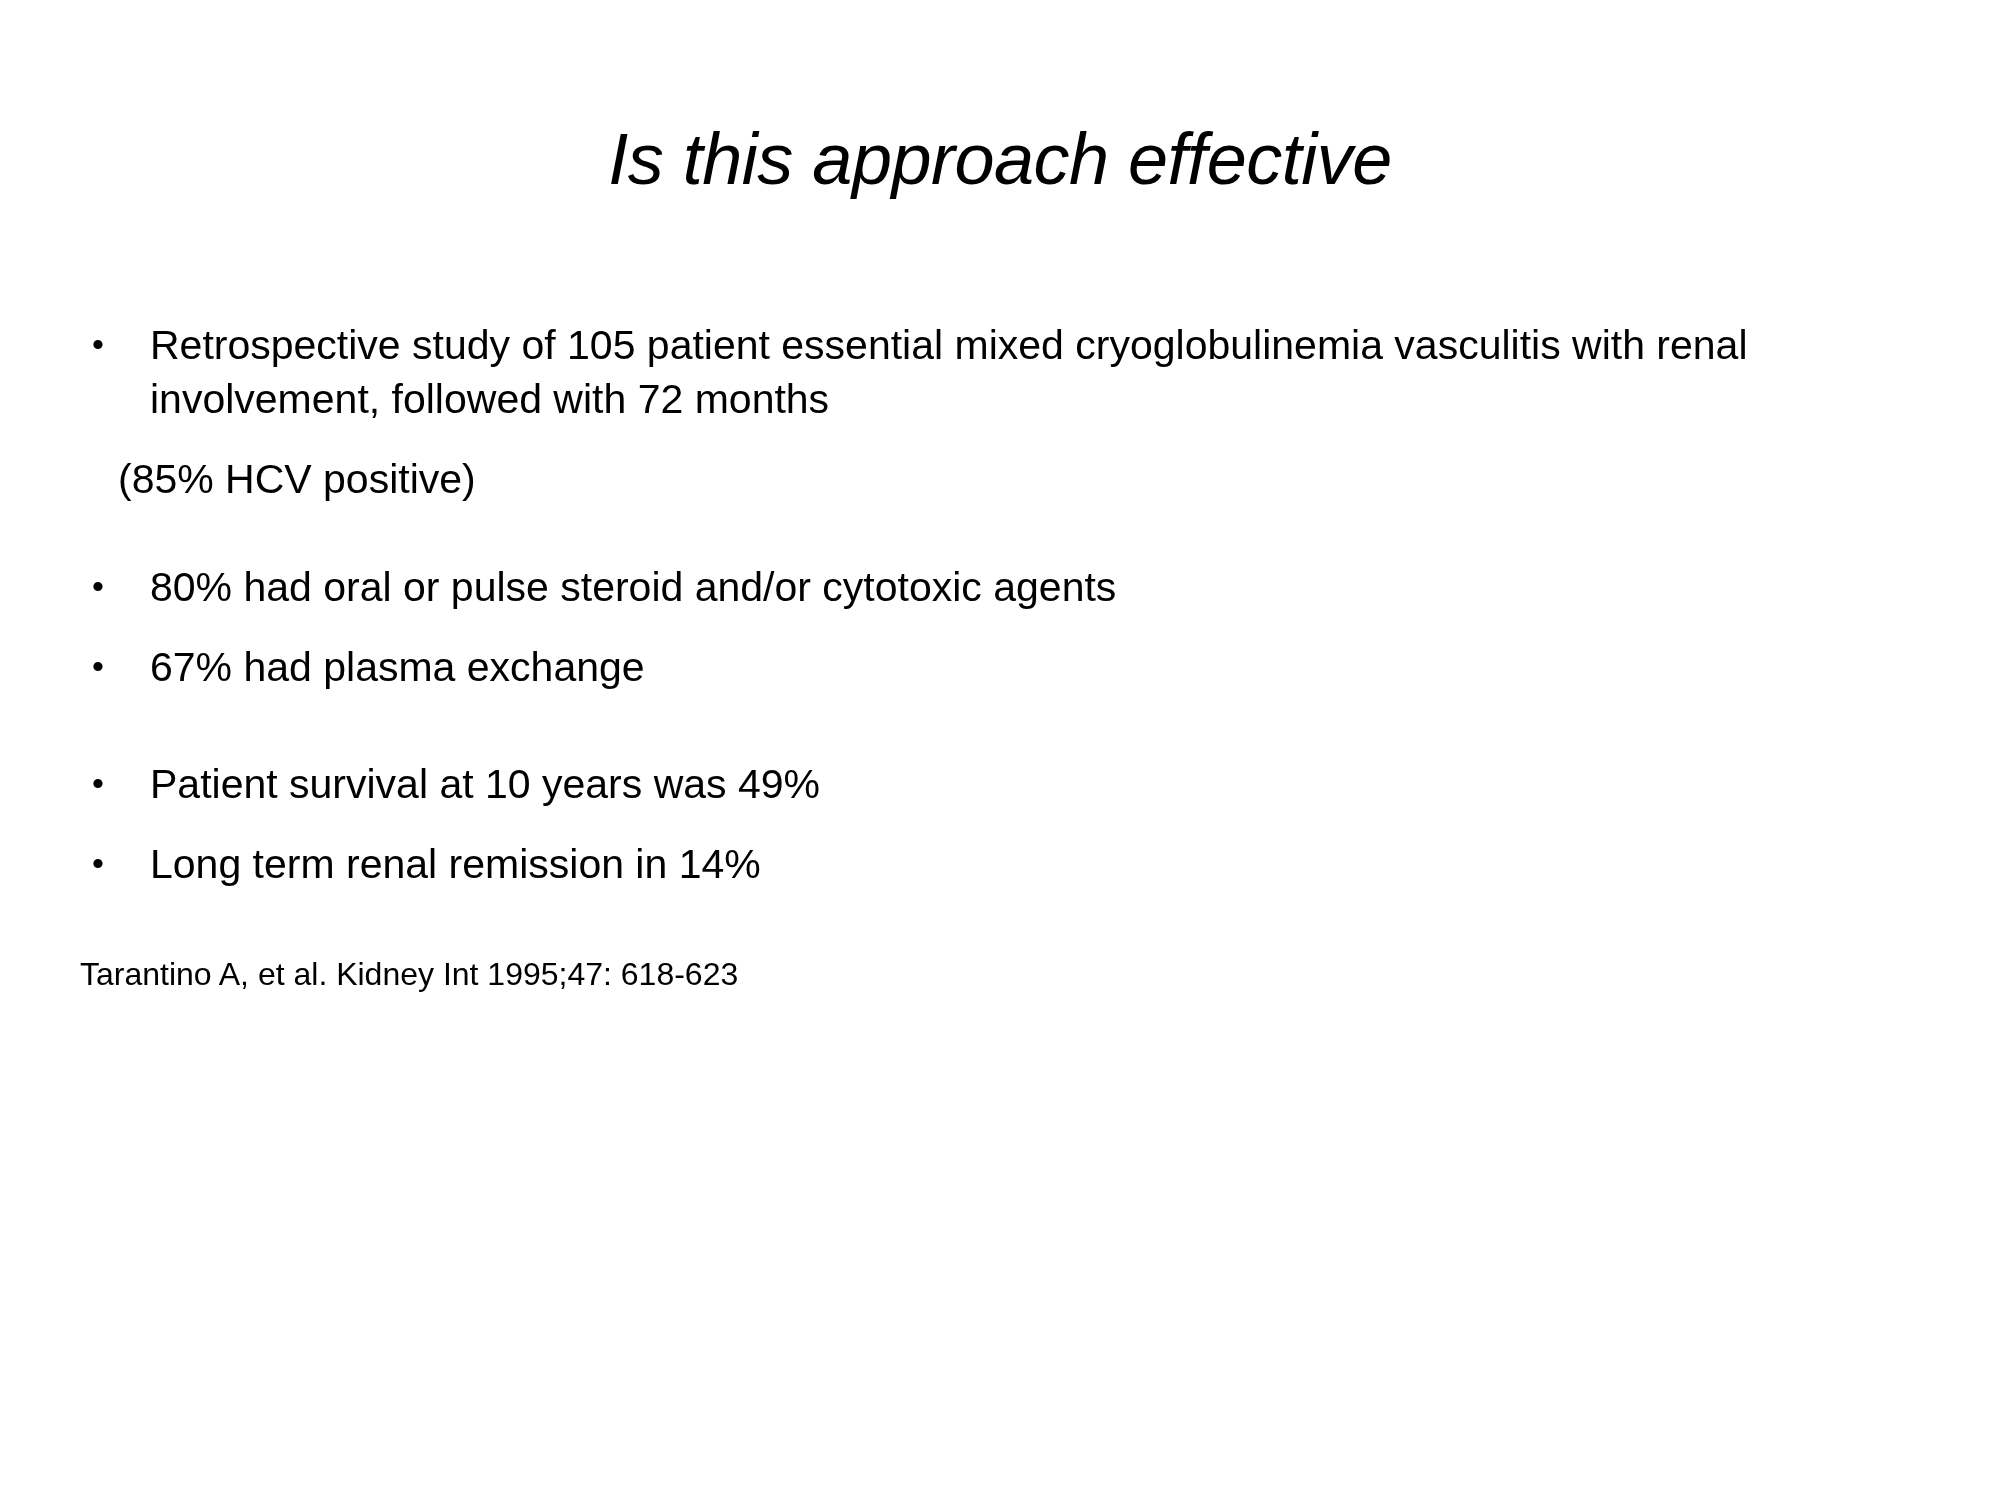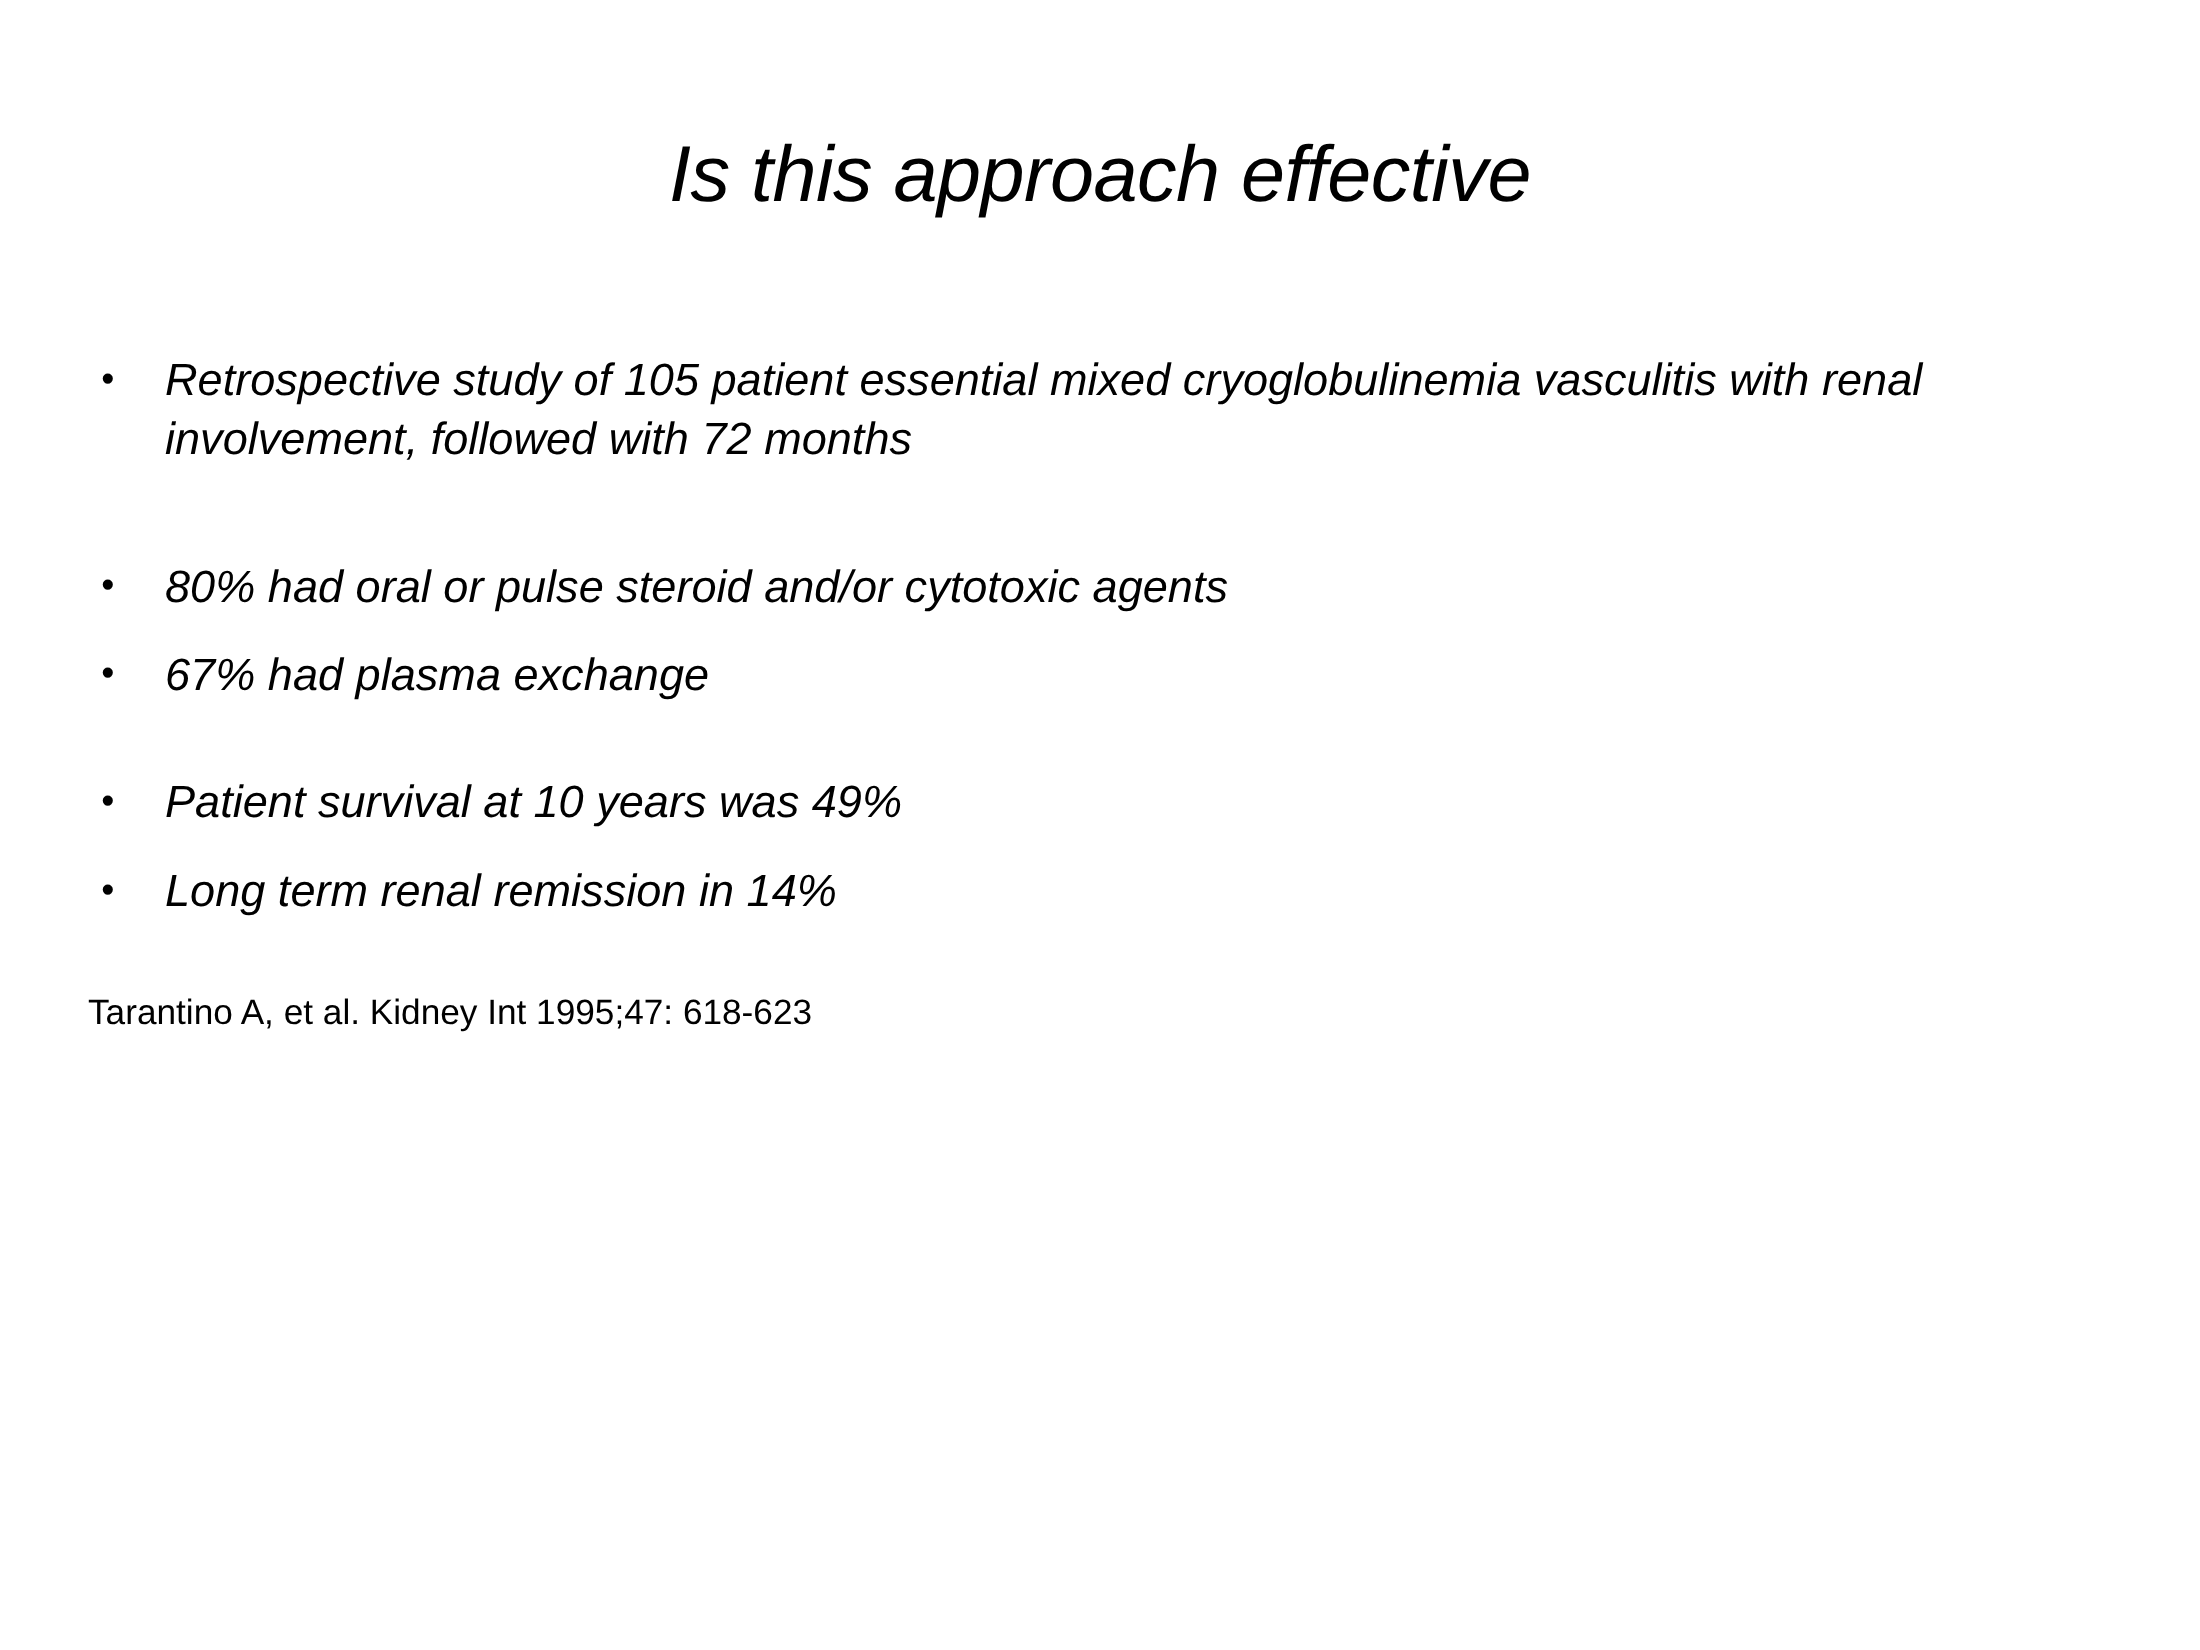--- a/index.html
+++ b/index.html
@@ -52,21 +52,20 @@
     font-size: 34px;
     line-height: 1.55;
     text-align: left;
     padding-left: 12px;
     box-sizing: border-box;
   }
   .bullet-text {
     flex: 1 1 auto;
     font-size: 41px;
     line-height: 1.32;
-    font-style: italic;
   }
   .plain-row {
     font-size: 41px;
     line-height: 1.32;
     margin: 0;
   }
   .indent-sub {
     padding-left: 38px;
   }
   .spacer-sm { height: 26px; }
@@ -87,20 +86,21 @@
 
   <div class="body-block">
 
     <div class="bullet-row">
       <span class="bullet-mark">•</span>
       <span class="bullet-text">Retrospective study of 105 patient essential mixed cryoglobulinemia  vasculitis with renal involvement, followed with 72 months</span>
     </div>
 
     <div class="spacer-sm"></div>
 
+    <div class="plain-row indent-sub">(85% HCV positive)</div>
 
     <div class="spacer-md"></div>
 
     <div class="bullet-row">
       <span class="bullet-mark">•</span>
       <span class="bullet-text">80% had oral or pulse steroid and/or cytotoxic  agents</span>
     </div>
 
     <div class="spacer-sm"></div>
 

